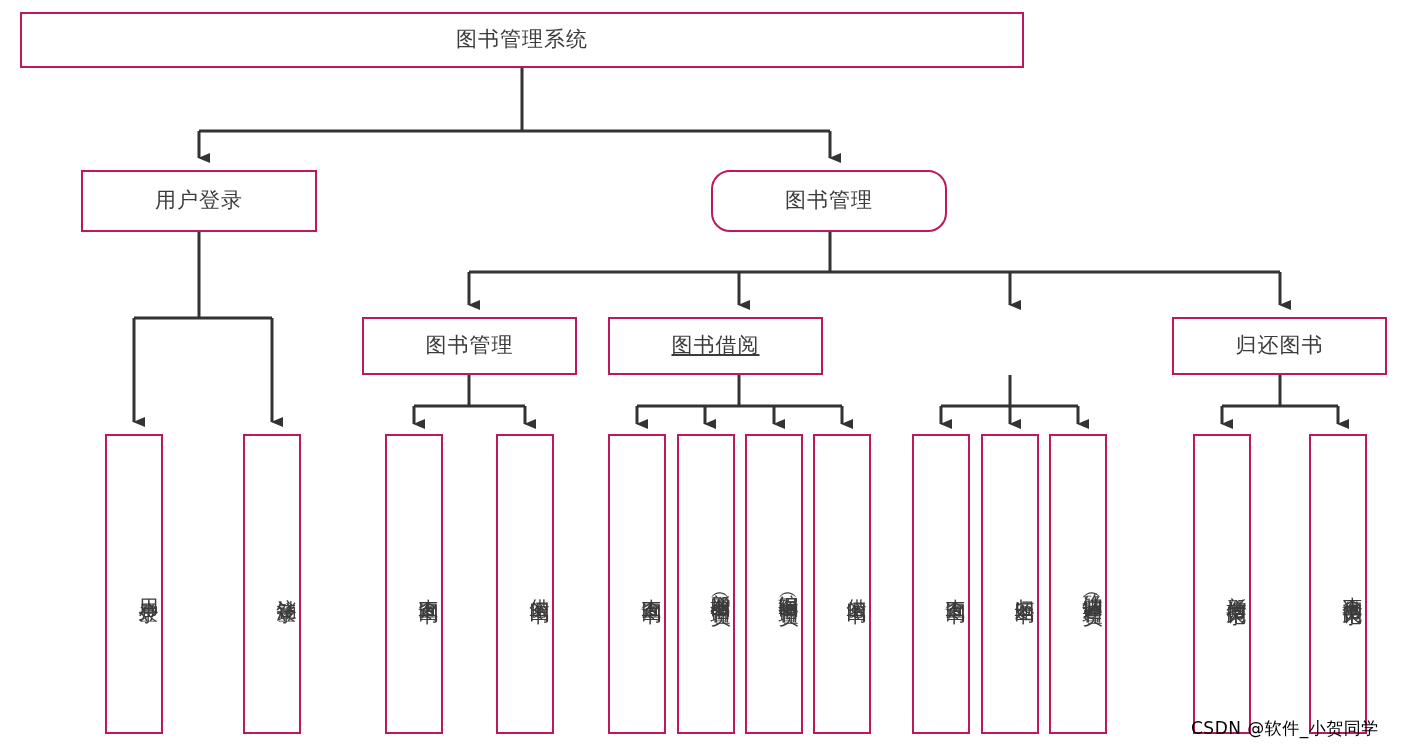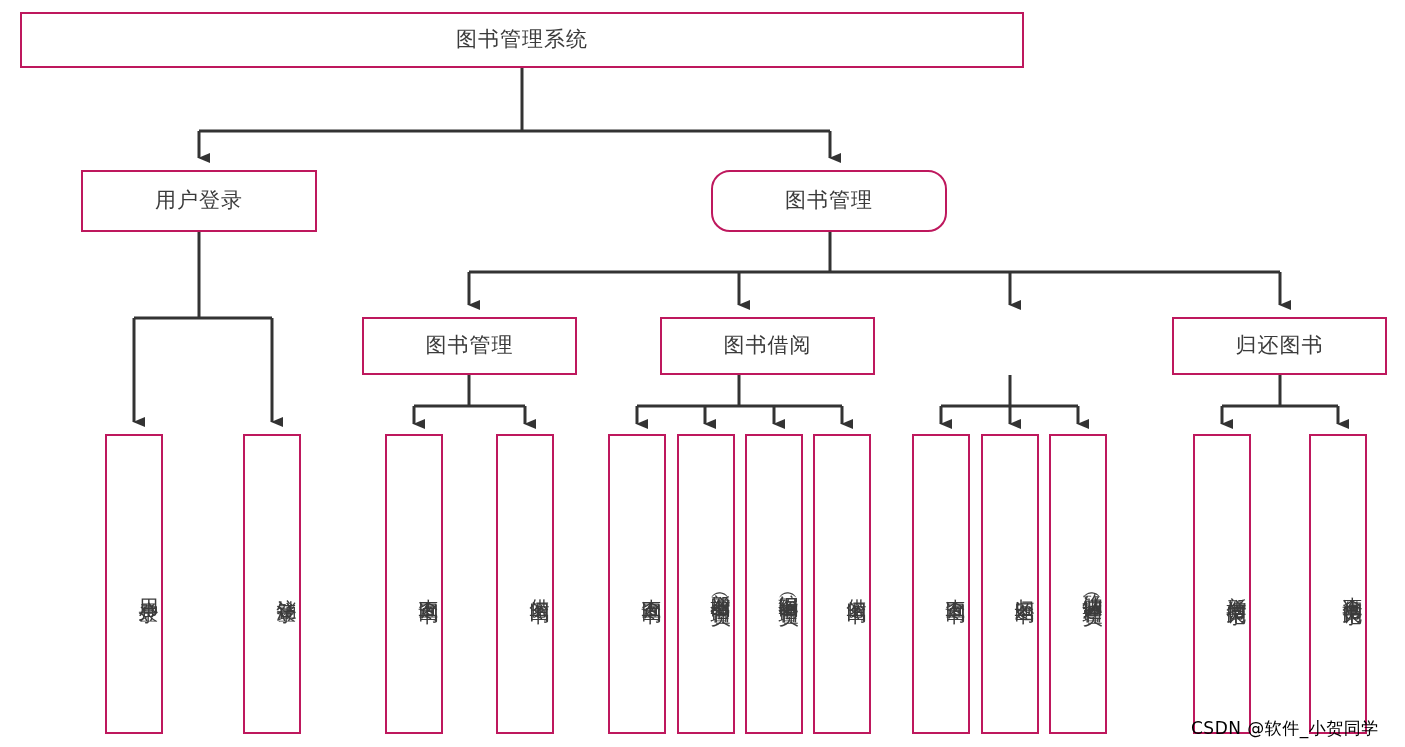--- a/index.html
+++ b/index.html
@@ -131,21 +131,21 @@
   <div class="node horiz" style="left:81px; top:170px; width:236px; height:62px;">
     <span>用户登录</span>
   </div>
   <div class="node horiz" style="left:711px; top:170px; width:236px; height:62px;border-radius:19px;">
     <span>图书管理</span>
   </div>
 
   <div class="node horiz" style="left:362px; top:317px; width:215px; height:58px;">
     <span>图书管理</span>
   </div>
-  <div class="node horiz" style="left:660px; top:317px; width:215px; height:58px;">
+  <div class="node horiz" style="left:608px; top:317px; width:215px; height:58px;text-decoration:underline;">
     <span>图书借阅</span>
   </div>
   <div class="node horiz" style="left:1172px; top:317px; width:215px; height:58px;">
     <span>归还图书</span>
   </div>
 
   <div class="node vert" style="left:105px; top:434px; width:58px; height:300px;">
     <span>用户登录</span>
   </div>
   <div class="node vert" style="left:243px; top:434px; width:58px; height:300px;">

